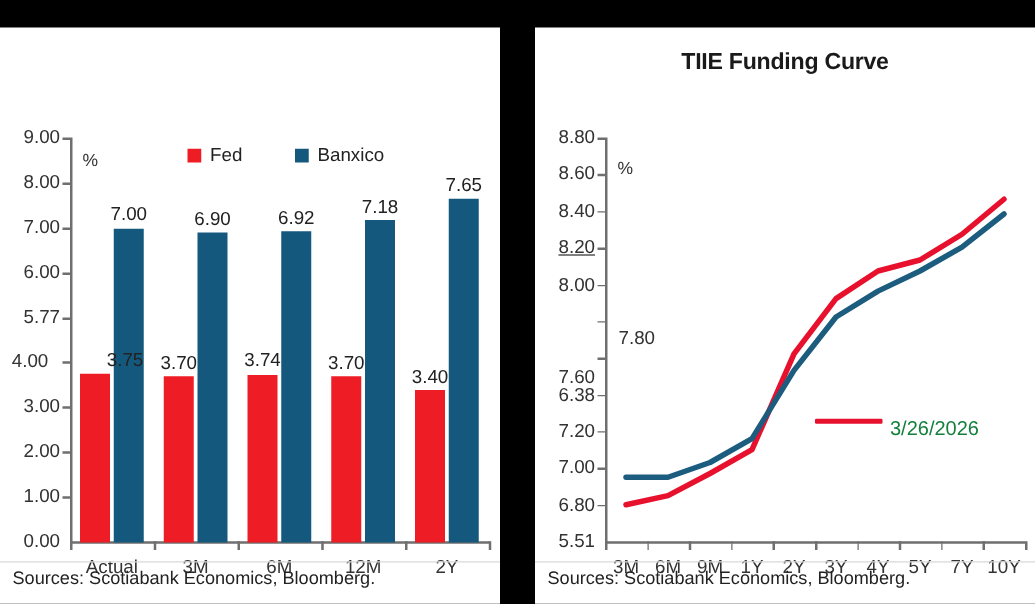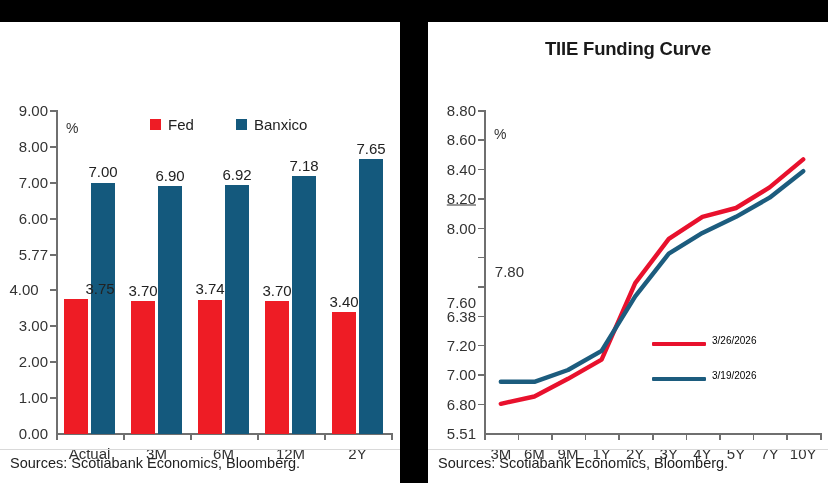--- a/index.html
+++ b/index.html
@@ -84,24 +84,24 @@
     color:#222;
   }
   .swatch{ width:11px;height:11px;display:inline-block; }
   .swatch.red{ background:#EE1C25; }
   .swatch.blue{ background:#14597D; }
 
   
   .legend-line{
     position:absolute;
     display:flex;
-    align-items:flex-end;
+    align-items:flex-start;
     gap:6px;
-    font-size:10px;
-    color:#000000;
+    font-size:16px;
+    color:#15803d;
   }
   .lswatch{ width:54px;height:4px;display:inline-block;border-radius:1px;}
   .lswatch.red{ background:#E8112D; }
   .lswatch.blue{ background:#1C5C7E; }
 
   
   .source{
     position:absolute;
     left:10px;
     bottom:12px;
@@ -248,24 +248,20 @@
 
     <svg class="plot" style="left:0;top:0;" width="400" height="461">
       <polyline id="series-red" fill="none" stroke="#E8112D" stroke-width="4.4" stroke-linejoin="round" stroke-linecap="round" points="72.8,381.8 106.4,374.5 140,356.8 173.6,337.7 207.2,261.1 240.8,216.9 274.4,194.8 308,186.0 341.6,165.4 375.2,137.4"></polyline>
       <polyline id="series-blue" fill="none" stroke="#1C5C7E" stroke-width="4.4" stroke-linejoin="round" stroke-linecap="round" points="72.8,359.8 106.4,359.8 140,348.0 173.6,328.9 207.2,274.3 240.8,231.6 274.4,210.9 308,194.8 341.6,175.7 375.2,149.2"></polyline>
     </svg>
 
     <div class="legend-line" style="left:224px; top:313px;">
       <span class="lswatch red"></span>
       <span>3/26/2026</span>
     </div>
-    <div class="legend-line" style="left:224px; top:348px;">
-      <span class="lswatch blue"></span>
-      <span>3/19/2026</span>
-    </div>
 
     <div class="xtick" style="left:72.8px;  top:423px;">3M</div>
     <div class="xtick" style="left:106.4px; top:423px;">6M</div>
     <div class="xtick" style="left:140px;   top:423px;">9M</div>
     <div class="xtick" style="left:173.6px; top:423px;">1Y</div>
     <div class="xtick" style="left:207.2px; top:423px;">2Y</div>
     <div class="xtick" style="left:240.8px; top:423px;">3Y</div>
     <div class="xtick" style="left:274.4px; top:423px;">4Y</div>
     <div class="xtick" style="left:308px;   top:423px;">5Y</div>
     <div class="xtick" style="left:341.6px; top:423px;">7Y</div>

